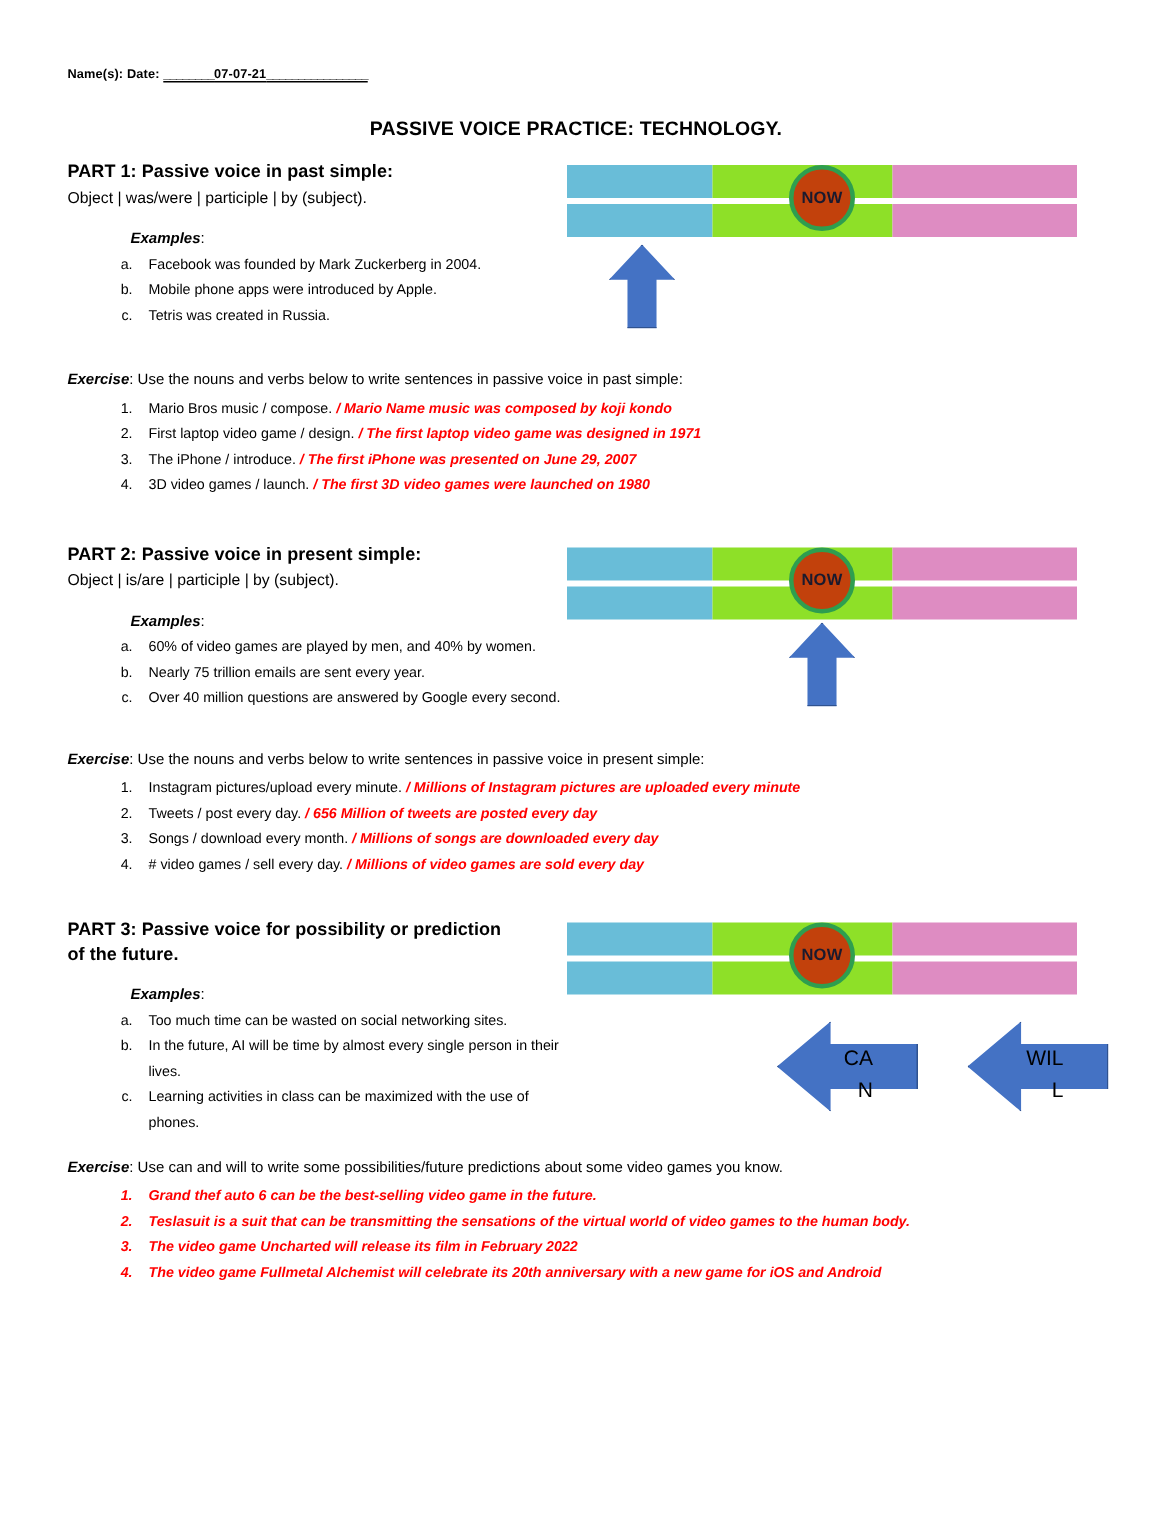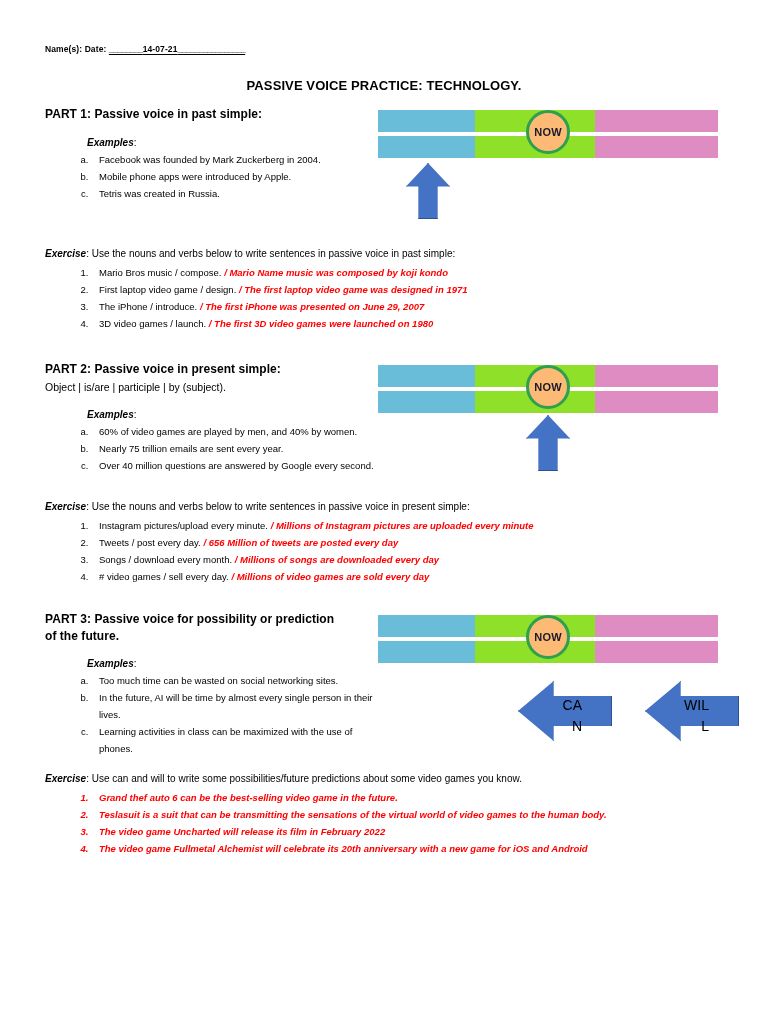--- a/index.html
+++ b/index.html
@@ -141,21 +141,21 @@
     height: 4px;
     background: #ffffff;
   }
   .tl-now {
     position: absolute;
     left: 148px;
     top: 0px;
     width: 44px;
     height: 44px;
     border-radius: 50%;
-    background: #fdba74;
+    background: #c2410c;
     border: 3px solid #2E9E4F;
     box-sizing: border-box;
     display: flex;
     align-items: center;
     justify-content: center;
     font-size: 11px;
     font-weight: bold;
     color: #1A1A2E;
     letter-spacing: 0.2px;
   }
@@ -201,27 +201,28 @@
     text-align: right;
     word-break: break-all;
   }
 </style>
 </head>
 <body>
 
 <div class="page">
 
   <div class="name-date">
-    <span>Name(s): Date: </span><span class="blankline">________</span><span class="dateval">14-07-21</span><span class="blankline">________________</span>
+    <span>Name(s): Date: </span><span class="blankline">________</span><span class="dateval">07-07-21</span><span class="blankline">________________</span>
   </div>
 
   <div class="doc-title">PASSIVE VOICE PRACTICE: TECHNOLOGY.</div>
 
   <div class="sec1">
     <div class="part-heading">PART 1: Passive voice in past simple:</div>
+    <div class="formula">Object | was/were | participle | by (subject).</div>
     <div class="examples-label"><span>Examples</span><span class="colon">:</span></div>
     <ol class="alpha">
       <li>Facebook was founded by Mark Zuckerberg in 2004.</li>
       <li>Mobile phone apps were introduced by Apple.</li>
       <li>Tetris was created in Russia.</li>
     </ol>
   </div>
 
   <div class="timeline" style="left:378px; top:110px;">
     <div class="tl-past"></div>

